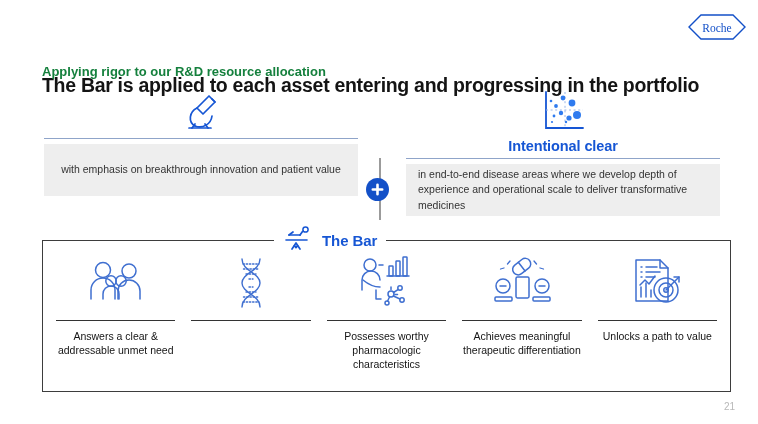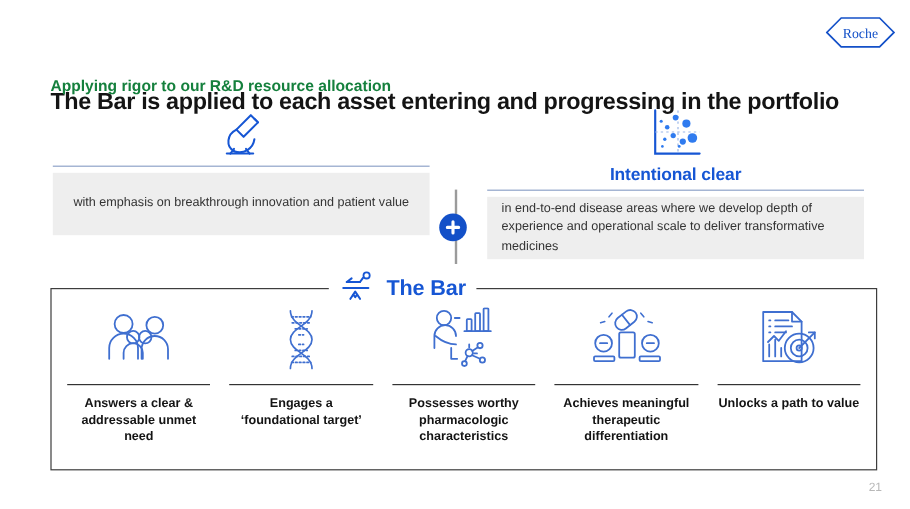--- a/index.html
+++ b/index.html
@@ -74,40 +74,40 @@
     position:absolute; left:42px; top:240px; width:689px; height:152px;
     border:1px solid #3d3d3d; box-sizing:border-box; background:#ffffff;
   }
   .bar-head{
     position:absolute; left:274px; top:226px; height:28px;
     display:flex; align-items:center; gap:9px;
     background:#ffffff; padding:0 9px;
   }
   .bar-head .bar-icon{display:block;}
   .bar-head .bar-label{
-    color:#1656d4; font-size:18px; font-weight:bold; letter-spacing:-0.1px;
+    color:#1656d4; font-size:15px; font-weight:bold; letter-spacing:-0.1px;
     white-space:nowrap;
   }
 
   .criteria{
     position:absolute; left:42px; top:252px; width:689px; height:140px;
     display:flex; box-sizing:border-box; padding:0 6px;
   }
   .crit{
     flex:1 1 0; display:flex; flex-direction:column; align-items:center;
     padding:0 8px; box-sizing:border-box;
   }
   .crit-icon{
     height:62px; display:flex; align-items:center; justify-content:center;
   }
   .crit-rule{
     width:100%; height:1px; background:#333333; margin-top:6px;
   }
   .crit-label{
-    margin-top:8px; text-align:center; font-size:10.5px; font-weight:bold;
+    margin-top:8px; text-align:center; font-size:10.5px; font-weight:normal;
     line-height:1.35; color:#141414;
   }
 
   
   .page-num{
     position:absolute; right:23px; bottom:12px;
     font-size:10px; color:#b8b8b8;
   }
   .footer-rule{
     position:absolute; left:0; right:0; bottom:0; height:6px; background:#ffffff;
@@ -218,21 +218,20 @@
     <div class="crit">
       <div class="crit-icon">
         <svg width="46" height="56" viewBox="0 0 46 56" fill="none" stroke="#3f6fd0" stroke-width="1.4" stroke-linecap="round">
           <path d="M14 4 C14 16 32 18 32 28 C32 38 14 40 14 52"></path>
           <path d="M32 4 C32 16 14 18 14 28 C14 38 32 40 32 52"></path>
           <path d="M15 9 h16 M15.5 14 h15 M18 19 h10 M21 24 h4
                    M21 32 h4 M18 37 h10 M15.5 42 h15 M15 47 h16" stroke-dasharray="1.4 1.8"></path>
         </svg>
       </div>
       <div class="crit-rule"></div>
-      <div class="crit-label">Engages a ‘foundational target’</div>
     </div>
 
     <div class="crit">
       <div class="crit-icon">
         <svg width="62" height="54" viewBox="0 0 62 54" fill="none" stroke="#3f6fd0" stroke-width="1.5" stroke-linecap="round" stroke-linejoin="round">
           <circle cx="14" cy="9" r="6"></circle>
           <path d="M23 9 h4"></path>
           <path d="M6 34 V24 a9 9 0 0 1 18 0"></path>
           <path d="M7 24 c6 5 11 7 17 7"></path>
           <rect x="33" y="10" width="4" height="10" rx="0.6"></rect>

